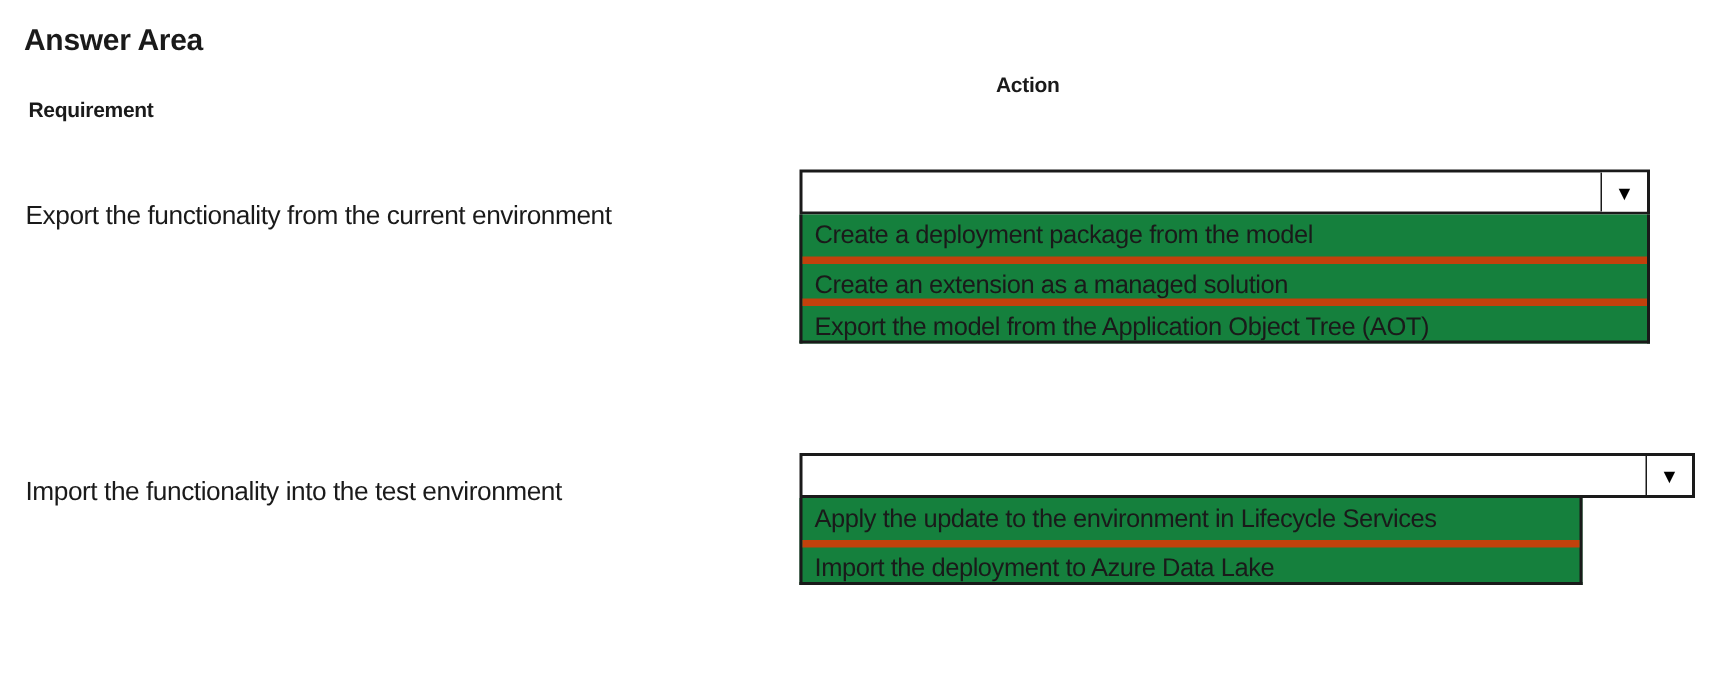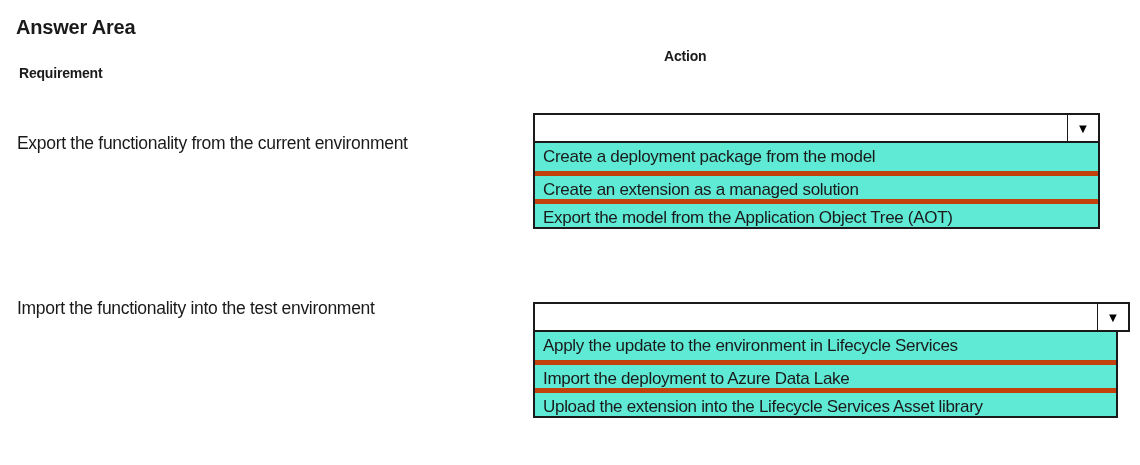--- a/index.html
+++ b/index.html
@@ -15,44 +15,44 @@
     font-size: 20px; font-weight: bold; letter-spacing: -0.2px;
   }
   .col-header { position: absolute; font-size: 14px; font-weight: bold; letter-spacing: -0.2px; }
   .col-header.req { left: 19px; top: 65px; }
   .col-header.action { left: 664px; top: 48px; }
   .req-label {
     position: absolute; left: 17px;
     font-size: 17.5px; letter-spacing: -0.3px; white-space: nowrap;
   }
   .req-label.r1 { top: 133px; }
-  .req-label.r2 { top: 298px; text-align: right; }
+  .req-label.r2 { top: 317px; text-align: right; }
 
   .dd { position: absolute; left: 533px; }
   .dd.g1 { top: 113px; }
   .dd.g2 { top: 302px; }
 
   .dd-select {
     height: 30px; background: #fff;
     border: 2px solid #1a1a1a;
     display: flex; align-items: stretch;
   }
   .g1 .dd-select { width: 567px; }
   .g2 .dd-select { width: 597px; }
   .dd-value { flex: 1; padding-left: 8px; font-size: 17px; line-height: 26px; }
   .dd-arrow-btn {
     width: 31px; border-left: 1px solid #1a1a1a;
     display: flex; align-items: center; justify-content: center;
     cursor: default; background: #fff;
   }
   .dd-arrow-btn .glyph { font-size: 13px; line-height: 1; color: #000; }
 
-  .dd-list { background: #5eead4; border: 2px solid #1a1a1a; border-top: 0; }
+  .dd-list { background: #15803d; border: 2px solid #1a1a1a; border-top: 0; }
   .g1 .dd-list { width: 567px; }
-  .g2 .dd-list { width: 585px; }
+  .g2 .dd-list { width: 522px; }
   .dd-option {
     height: 28px; line-height: 27px; padding-left: 8px;
     font-size: 17px; letter-spacing: -0.3px; white-space: nowrap;
     overflow: hidden;
   }
   .dd-option + .dd-option { border-top: 5px solid #c2410c; }
 </style>
 </head>
 <body>
 
@@ -81,15 +81,14 @@
 <div class="dd g2">
   <div class="dd-select">
     <span class="dd-value"></span>
     <span class="dd-arrow-btn">
         <span class="glyph">▼</span>
       </span>
   </div>
   <div class="dd-list">
     <div class="dd-option">Apply the update to the environment in Lifecycle Services</div>
     <div class="dd-option">Import the deployment to Azure Data Lake</div>
-    <div class="dd-option">Upload the extension into the Lifecycle Services Asset library</div>
   </div>
 </div>
 
 </body></html>

